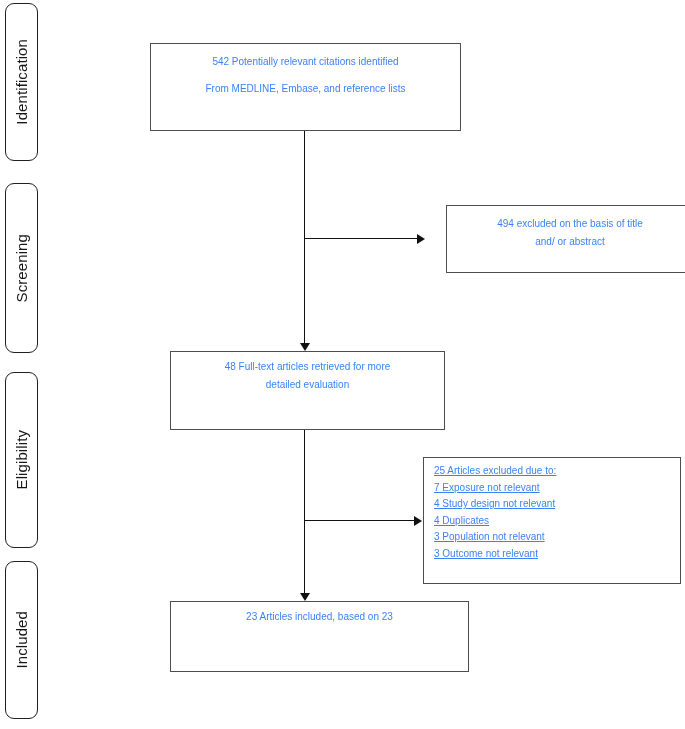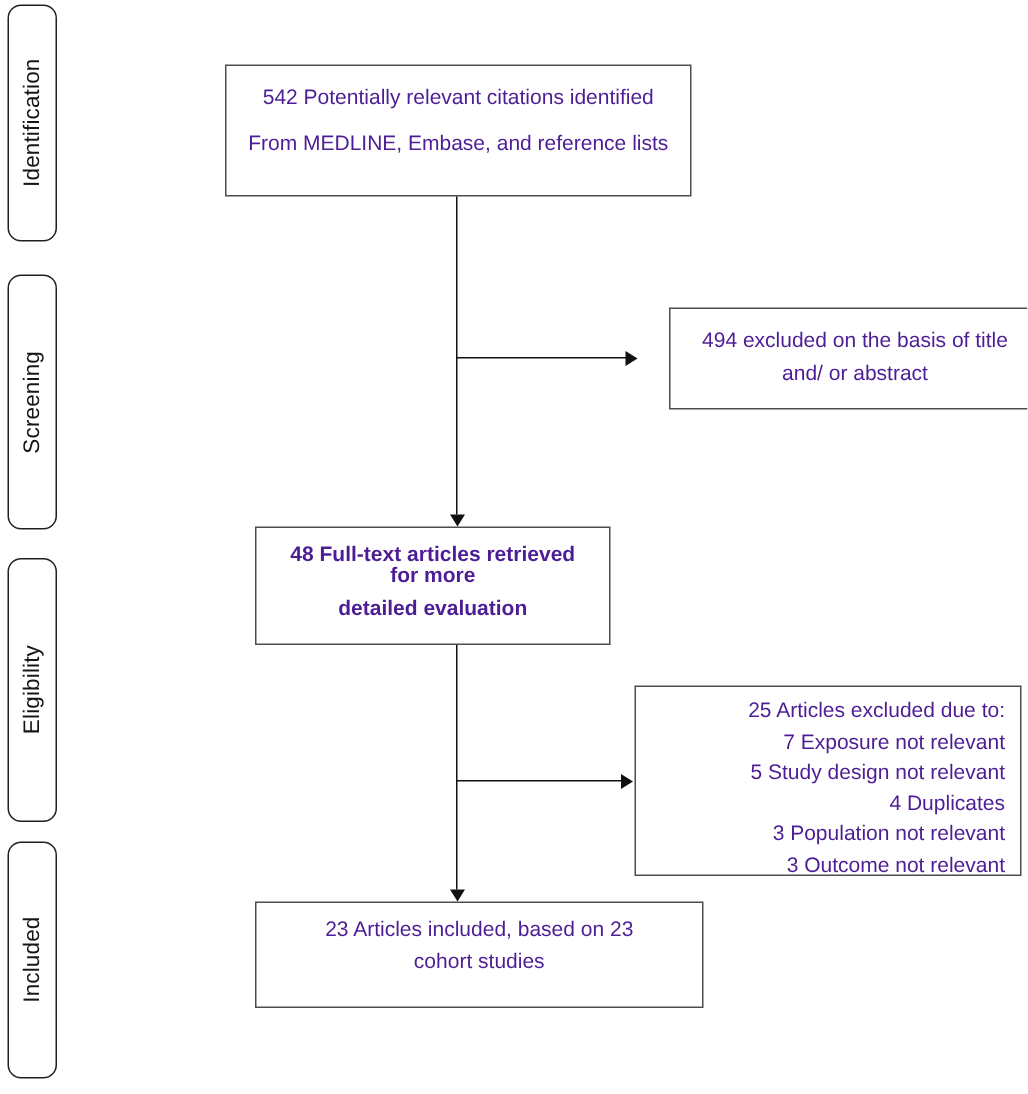--- a/index.html
+++ b/index.html
@@ -42,22 +42,22 @@
   }
 
   
   .flow-box {
     position: absolute;
     box-sizing: border-box;
     border: 1.3px solid #4d4d4d;
     background: #ffffff;
   }
   .flow-text {
-    font-size: 14px;
-    color: #4c1d95;
+    font-size: 10px;
+    color: #3b82f6;
     line-height: 1.0;
   }
   .flow-text .ln {
     display: block;
   }
 
   
   #box-identified .flow-text {
     padding: 13px 10px 0 10px;
     text-align: center;
@@ -74,21 +74,22 @@
   
   #box-fulltext .flow-text {
     padding: 10px 12px 0 12px;
     text-align: center;
   }
   #box-fulltext .ln { margin-bottom: 8px; }
 
   
   #box-excluded-reasons .flow-text {
     padding: 8px 10px 0 10px;
-    text-align: right;
+    text-align: left;
+    text-decoration: underline;
   }
   #box-excluded-reasons .ln { margin-bottom: 6.5px; }
 
   
   #box-included .flow-text {
     padding: 10px 12px 0 12px;
     text-align: center;
   }
   #box-included .ln { margin-bottom: 7px; }
 
@@ -145,42 +146,41 @@
     </div>
   </div>
 
   <div class="flow-box" id="box-excluded-title" style="left:446px; top:205px; width:248px; height:68px;">
     <div class="flow-text">
       <span class="ln">494 excluded on the basis of title</span>
       <span class="ln">and/ or abstract</span>
     </div>
   </div>
 
-  <div class="flow-box" id="box-fulltext" style="left:170px; top:351px; width:237px; height:79px;font-weight:bold;">
+  <div class="flow-box" id="box-fulltext" style="left:170px; top:351px; width:275px; height:79px;">
     <div class="flow-text">
       <span class="ln">48 Full-text articles retrieved for more</span>
       <span class="ln">detailed evaluation</span>
     </div>
   </div>
 
   <div class="flow-box" id="box-excluded-reasons" style="left:423px; top:457px; width:258px; height:127px;">
     <div class="flow-text">
       <span class="ln">25 Articles excluded due to:</span>
       <span class="ln">7 Exposure not relevant</span>
-      <span class="ln">5 Study design not relevant</span>
+      <span class="ln">4 Study design not relevant</span>
       <span class="ln">4 Duplicates</span>
       <span class="ln">3 Population not relevant</span>
       <span class="ln">3 Outcome not relevant</span>
     </div>
   </div>
 
   <div class="flow-box" id="box-included" style="left:170px; top:601px; width:299px; height:71px;">
     <div class="flow-text">
       <span class="ln">23 Articles included, based on 23</span>
-      <span class="ln">cohort studies</span>
     </div>
   </div>
 
   <div class="conn conn-v" style="left:304px; top:131px; height:212px;"></div>
   <div class="arrow-down" style="left:300px; top:343px;"></div>
 
   <div class="conn conn-h" style="left:304px; top:238px; width:114px;"></div>
   <div class="arrow-right" style="left:417px; top:234px;"></div>
 
   <div class="conn conn-v" style="left:304px; top:430px; height:163px;"></div>

